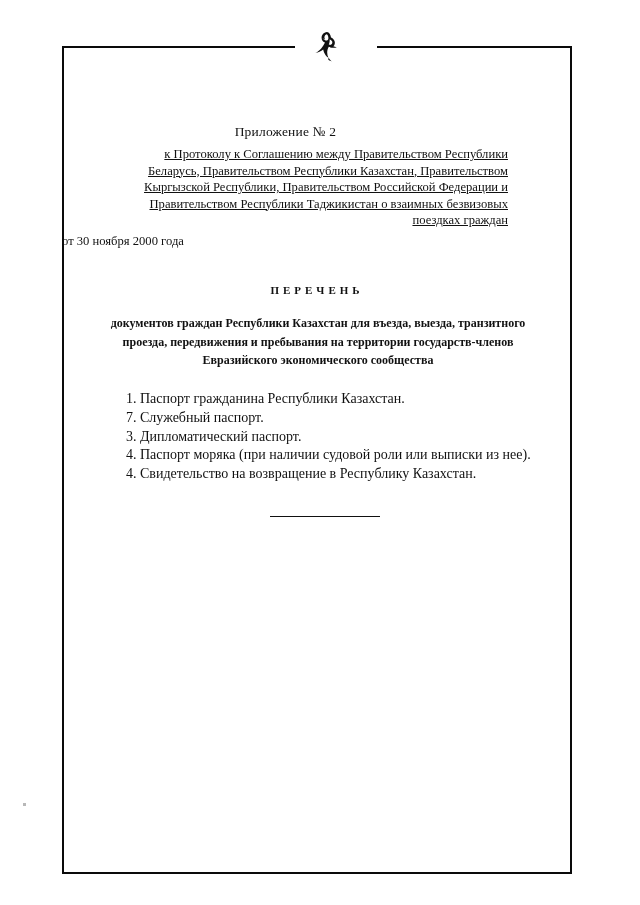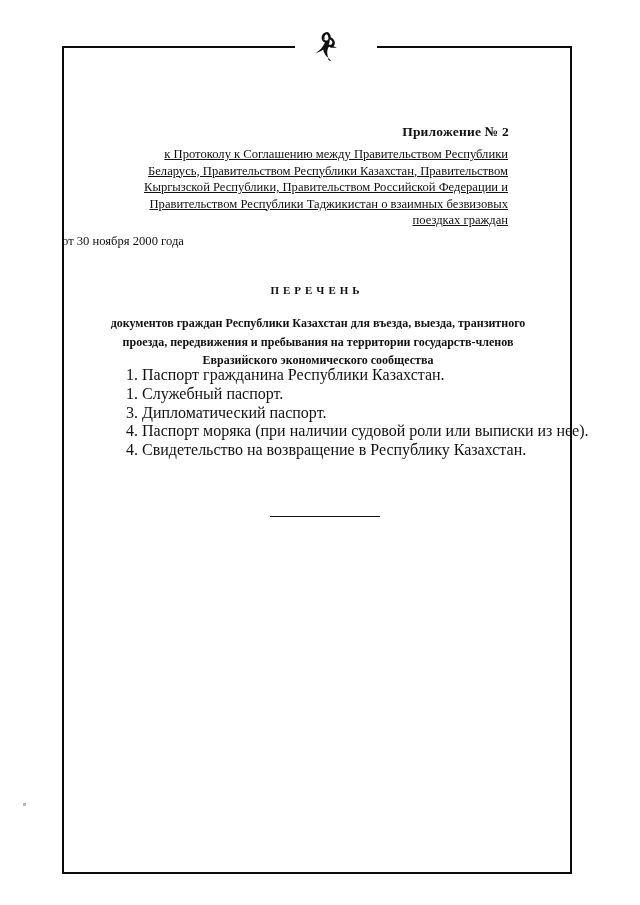--- a/index.html
+++ b/index.html
@@ -53,22 +53,22 @@
     height: 828px;
     box-sizing: border-box;
     padding: 0;
   }
 
   .appendix-title {
     position: absolute;
     top: 78px;
     left: 0;
     width: 447px;
-    text-align: right;
-    font-weight: bold;
+    text-align: center;
+    font-weight: normal;
     font-size: 13.5px;
     letter-spacing: 0.2px;
   }
 
   .preamble {
     position: absolute;
     top: 100px;
     left: 66px;
     width: 380px;
     text-align: right;
@@ -102,27 +102,27 @@
     left: 28px;
     width: 456px;
     text-align: center;
     font-weight: bold;
     font-size: 12px;
     line-height: 18.5px;
   }
 
   .doc-list {
     position: absolute;
-    top: 320px;
+    top: 344px;
     left: 64px;
     width: 440px;
     margin: 0;
     padding: 0;
     list-style: none;
-    font-size: 16px;
+    font-size: 14px;
     line-height: 18.8px;
   }
   .doc-list li {
     white-space: nowrap;
   }
 
   .rule {
     position: absolute;
     top: 470px;
     left: 208px;
@@ -165,21 +165,21 @@
   <div class="preamble">к Протоколу к Соглашению между Правительством Республики Беларусь, Правительством Республики Казахстан, Правительством Кыргызской Республики, Правительством Российской Федерации и Правительством Республики Таджикистан о взаимных безвизовых поездках граждан</div>
 
   <div class="date-line">от 30 ноября 2000 года</div>
 
   <div class="list-heading">ПЕРЕЧЕНЬ</div>
 
   <div class="subheading">документов граждан Республики Казахстан для въезда, выезда, транзитного проезда, передвижения и пребывания на территории государств-членов Евразийского экономического сообщества</div>
 
   <ul class="doc-list">
     <li>1. Паспорт гражданина Республики Казахстан.</li>
-    <li>1. Служебный паспорт.</li>
+    <li>7. Служебный паспорт.</li>
     <li>3. Дипломатический паспорт.</li>
     <li>4. Паспорт моряка (при наличии судовой роли или выписки из нее).</li>
     <li>4. Свидетельство на возвращение в Республику Казахстан.</li>
   </ul>
 
   <div class="rule"></div>
 </div>
 
 <div class="speck"></div>
 

